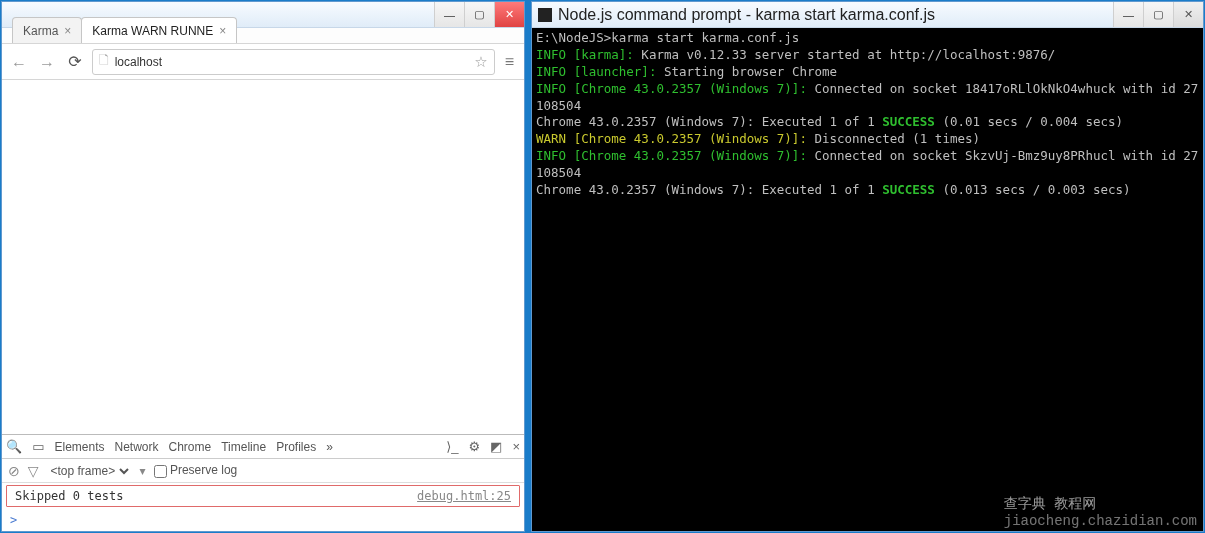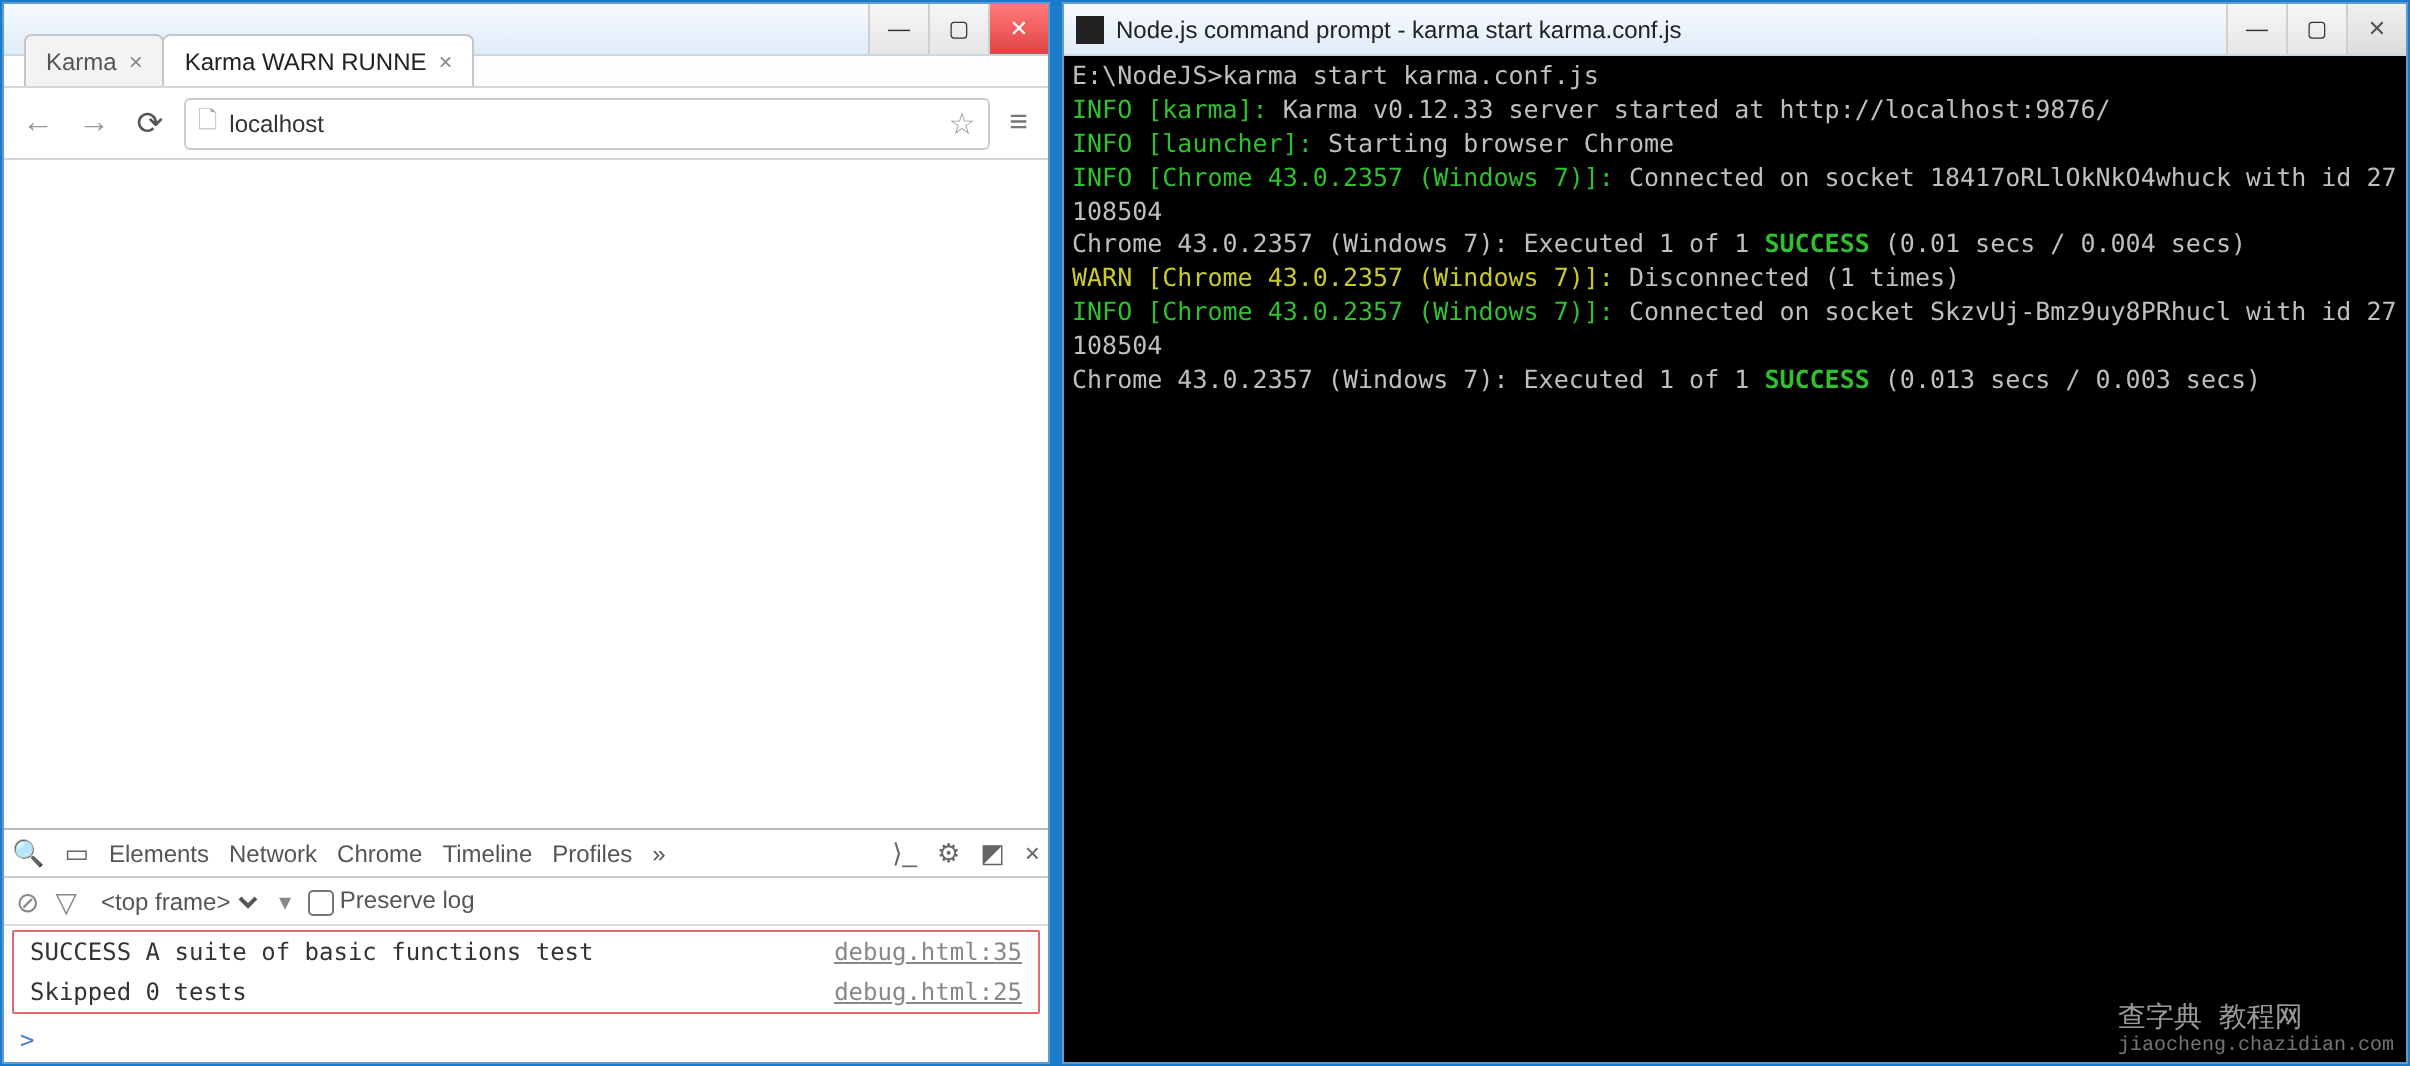--- a/index.html
+++ b/index.html
@@ -35,21 +35,21 @@
   align-items: stretch;
   justify-content: flex-end;
   background: linear-gradient(#f7fbff, #e0ecf8);
   border-bottom: 1px solid #c7d7e8;
 }
 .titlebar-left {
   flex: 1;
   display: flex;
   align-items: center;
   padding: 0 6px;
-  font-size: 12px;
+  font-size: 16px;
   color: #222;
   gap: 6px;
   min-width: 0;
 }
 .titlebar-left .tt {
   white-space: nowrap; overflow: hidden; text-overflow: ellipsis;
 }
 .sysicon {
   width: 14px; height: 14px; background: #222; display: inline-block; flex: 0 0 14px;
 }
@@ -158,21 +158,21 @@
 .y { color: #c9c92e; }
 .gb { color: #2fbf2f; font-weight: bold; }
 .watermark {
   position: absolute;
   right: 8px; bottom: 4px;
   color: rgba(255,255,255,0.6);
   font-size: 14px;
   font-family: Liberation Mono, monospace;
   pointer-events: none;
 }
-.watermark .sub { font-size: 10px; color: rgba(255,255,255,0.45); display:block; text-align:left; }
+.watermark .sub { font-size: 14px; color: rgba(255,255,255,0.45); display:block; text-align:left; }
 </style>
 </head>
 <body>
 
 <div class="desktop">
 
   <div class="win win-left">
     <div class="titlebar">
       <div class="titlebar-left"></div>
       <div class="winbtns">
@@ -226,24 +226,20 @@
           <option>&lt;top frame&gt;</option>
         </select>
         <span style="color:#888;">▾</span>
         <label>
           <input type="checkbox" style=""> <span>Preserve log</span>
         </label>
       </div>
       <div class="console">
         <div class="redbox">
           <div class="conline">
-            <span class="msg">SUCCESS A suite of basic functions test</span>
-            <span class="src">debug.html:35</span>
-          </div>
-          <div class="conline">
             <span class="msg">Skipped 0 tests</span>
             <span class="src">debug.html:25</span>
           </div>
         </div>
         <div class="prompt">
           <span>&gt;</span>
           <input type="text" style="">
         </div>
       </div>
     </div>

